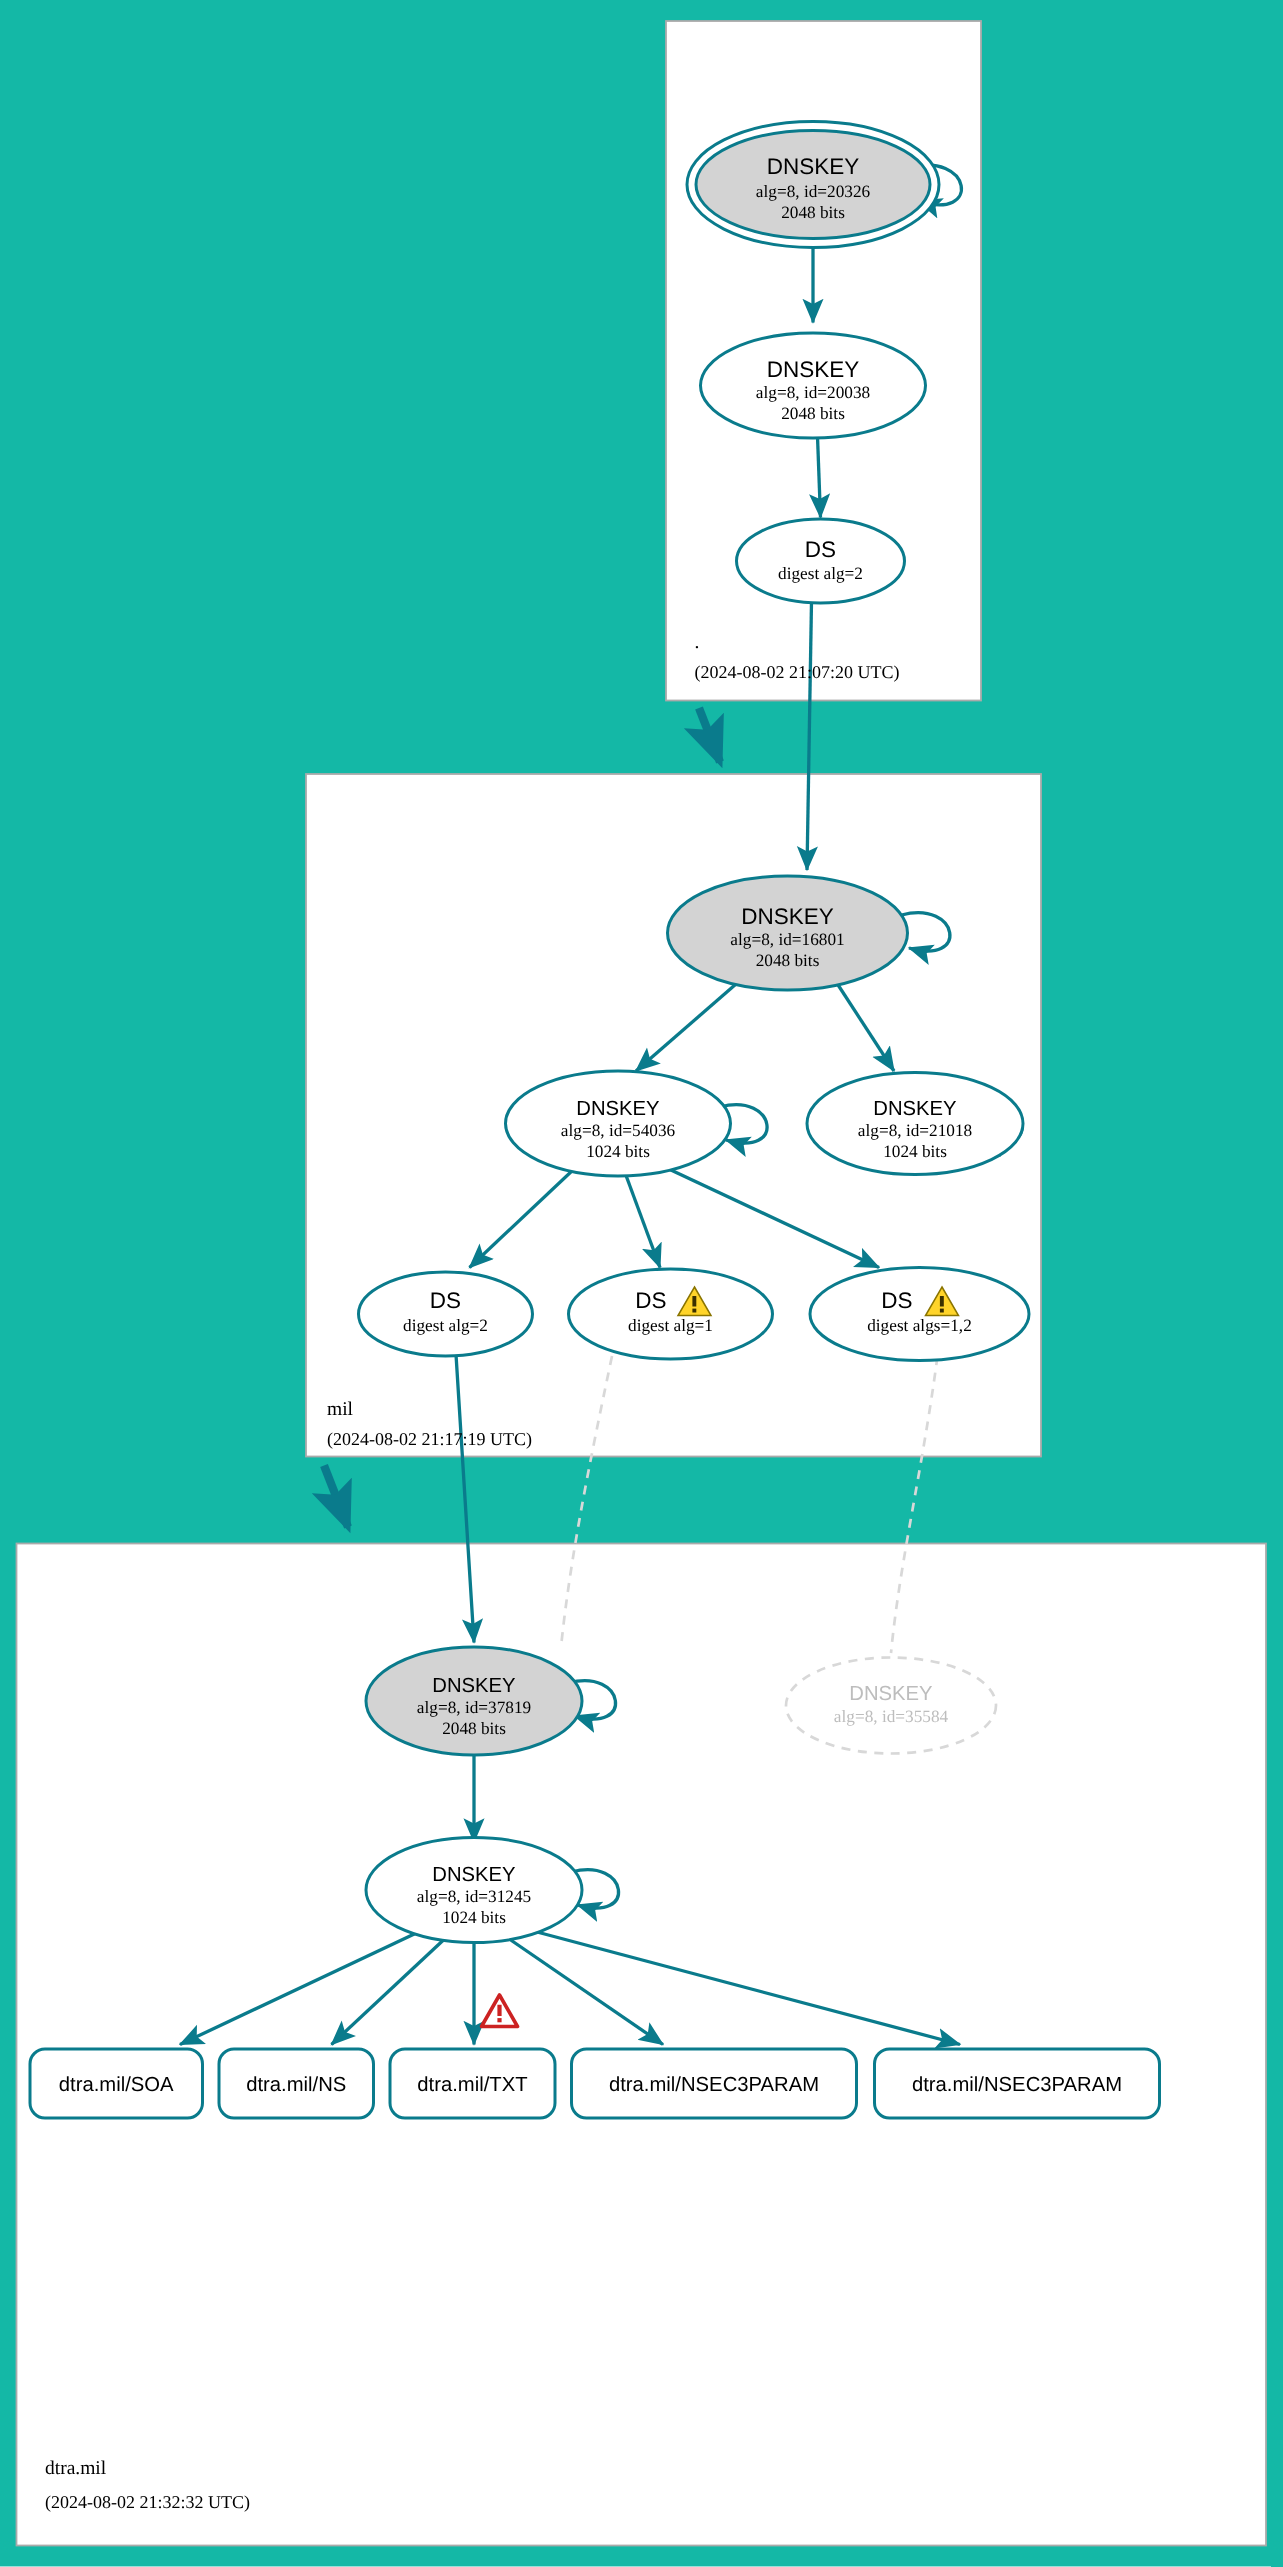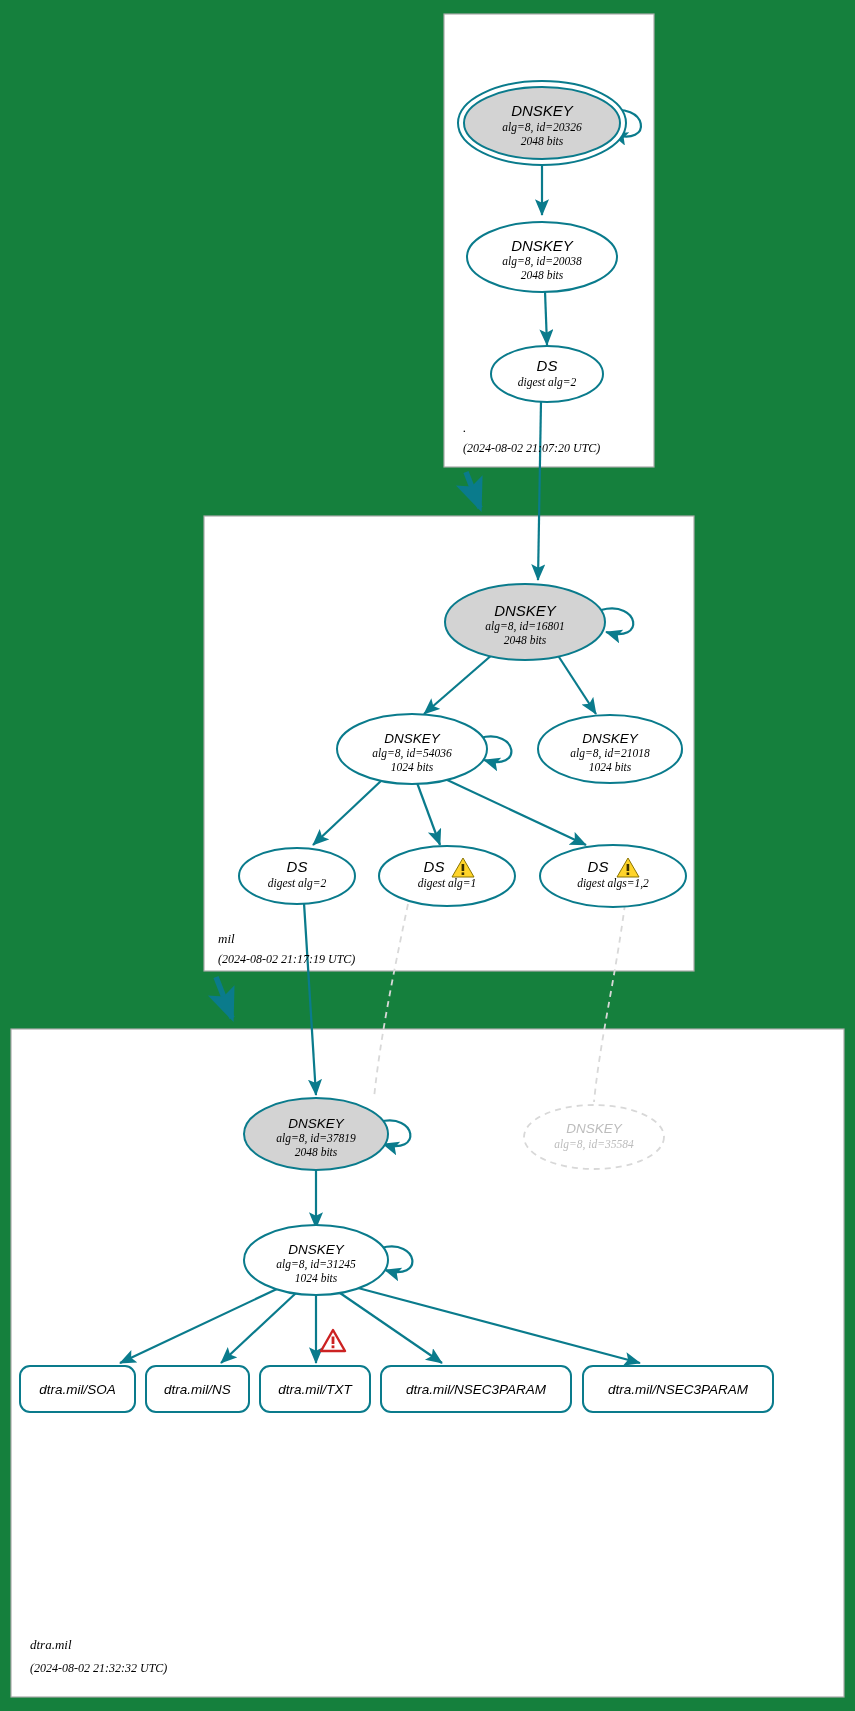--- a/index.html
+++ b/index.html
@@ -1,17 +1,17 @@
 <!DOCTYPE html>
 <html><head>
 <meta charset="utf-8">
 <style>
   html,body{margin:0;padding:0;background:#ffffff;}
   body{font-family:"Liberation Serif",serif;}
-  #stage{position:relative;width:855px;height:1711px;background:#15803d;overflow:hidden;font-style:italic;}
+  #stage{position:relative;width:855px;height:1711px;background:#14b8a6;overflow:hidden;}
   svg#canvas{position:absolute;left:0;top:0;width:855px;height:1711px;}
 
   .zone-rect{fill:#ffffff;stroke:#aaaaaa;stroke-width:1.2;}
   .edge{fill:none;stroke:#0a7b8c;stroke-width:2.2;}
   .edge-thick{fill:none;stroke:#0a7b8c;stroke-width:5.5;}
   .edge-dashed{fill:none;stroke:#d8d8d8;stroke-width:1.8;stroke-dasharray:6 5;}
   .node-ell{fill:#ffffff;stroke:#0a7b8c;stroke-width:2;}
   .node-ell.shaded{fill:#d3d3d3;}
   .node-ell.ghost{fill:#ffffff;stroke:#d8d8d8;stroke-width:1.8;stroke-dasharray:6 5;}
   .node-ell.rrset{fill:#ffffff;stroke:#0a7b8c;stroke-width:2;}

